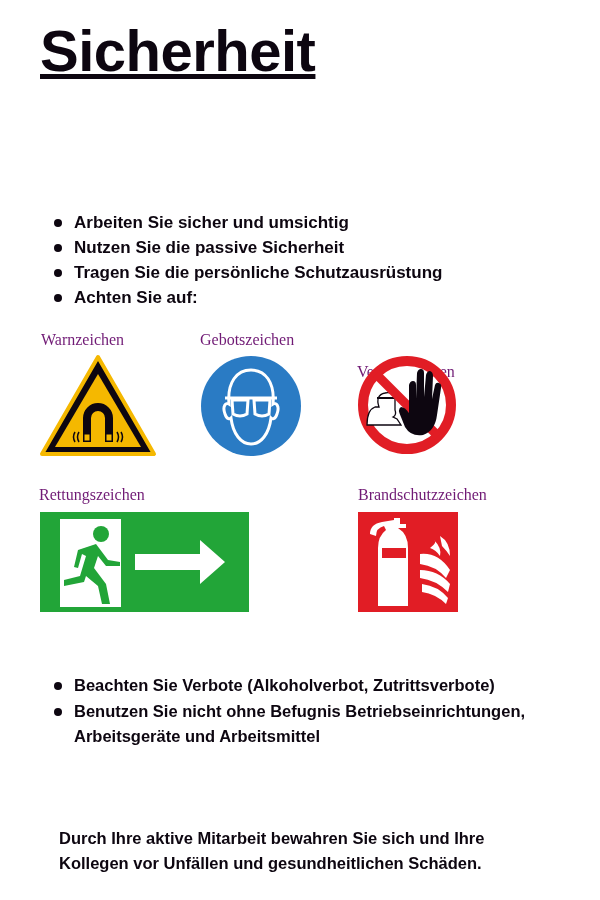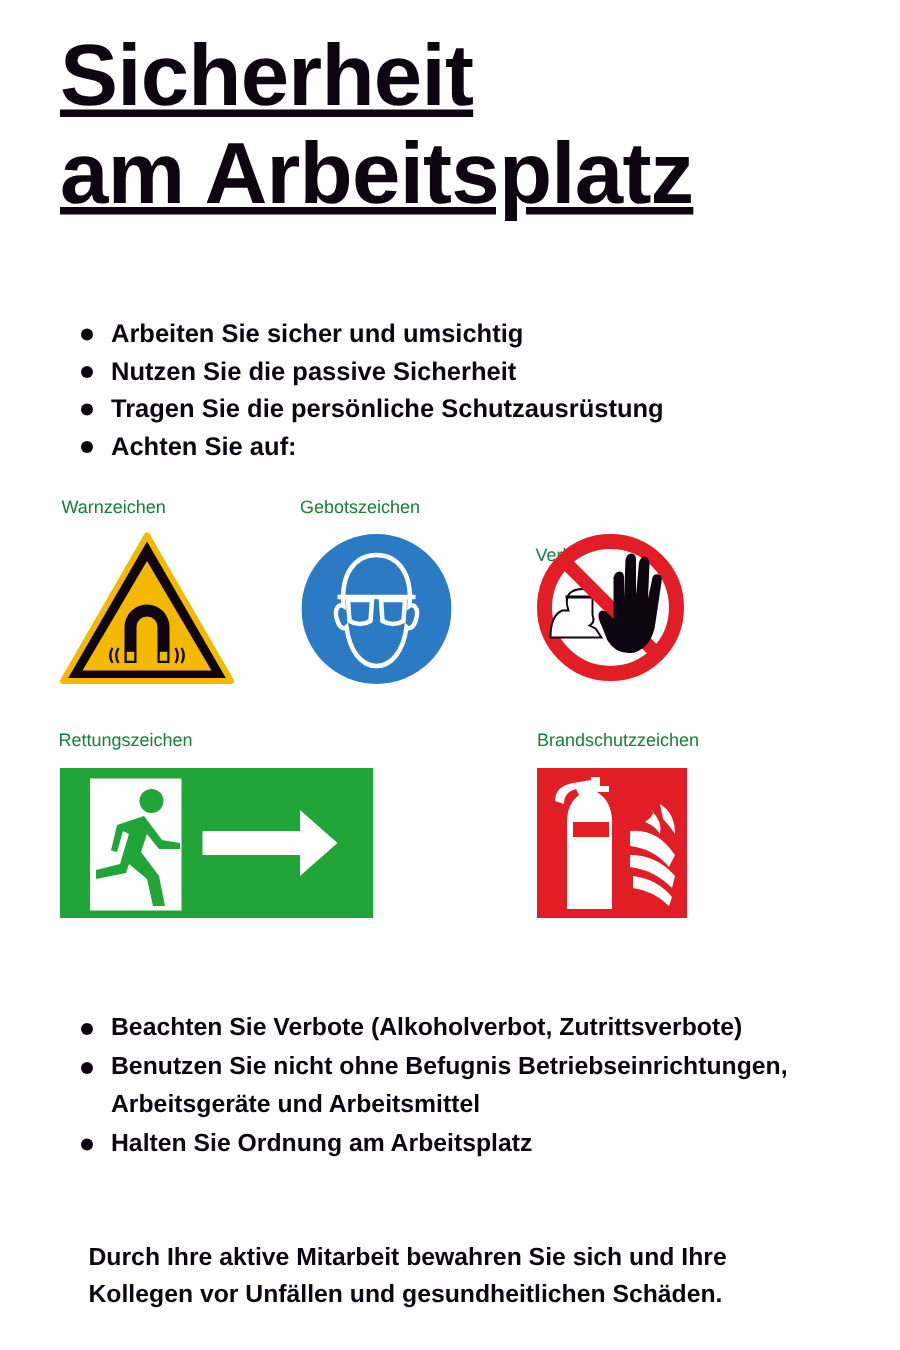--- a/index.html
+++ b/index.html
@@ -7,29 +7,28 @@
          font-family:"Liberation Sans", sans-serif; color:#0d0610; }
   .title { position:absolute; left:40px; top:18px; font-weight:bold; font-size:58px; line-height:65px;
            letter-spacing:-0.5px; margin:0;text-decoration:underline; }
   .blist { position:absolute; left:38px; margin:16px; padding:0; list-style:none; font-weight:bold; font-size:17px; }
   .blist li { position:relative; padding-left:20px; line-height:25px; }
   .blist li::before { content:""; position:absolute; left:0; top:9px; width:8px; height:8px; border-radius:50%; background:#0d0610; }
   #list1 { top:194px; }
   #list2 { top:657px; left:38px; font-size:16.5px; }
   #list2 li { line-height:25.5px; }
   .closing { position:absolute; left:59px; top:826px; font-weight:bold; font-size:16.5px; line-height:25px; margin:0; }
-  .sign-label { position:absolute; font-size:12px; color:#15803d; }
+  .sign-label { position:absolute; font-size:16px; color:#701a75;font-family:Liberation Serif, serif; }
   .sign { position:absolute; }
 </style>
 </head>
 <body>
 
 <h1 class="title">
   <span>Sicherheit</span><br>
-  <span>am Arbeitsplatz</span>
 </h1>
 
 <ul class="blist" id="list1">
   <li>Arbeiten Sie sicher und umsichtig</li>
   <li>Nutzen Sie die passive Sicherheit</li>
   <li>Tragen Sie die persönliche Schutzausrüstung</li>
   <li>Achten Sie auf:</li>
 </ul>
 
 <div class="sign-label" style="left:41px; top:331px;">Warnzeichen</div>
@@ -88,19 +87,18 @@
     <path d="M62 42 Q80 40 92 58 Q90 62 88 66 Q78 54 62 52 Z" fill="#fff"></path>
     <path d="M62 58 Q80 58 92 72 L90 80 Q78 68 62 66 Z" fill="#fff"></path>
     <path d="M64 72 Q80 74 90 86 L88 92 Q78 82 64 80 Z" fill="#fff"></path>
     <path d="M82 24 Q92 30 92 44 Q88 38 84 34 Z" fill="#fff"></path>
   </svg>
 </div>
 
 <ul class="blist" id="list2">
   <li>Beachten Sie Verbote (Alkoholverbot, Zutrittsverbote)</li>
   <li style="width:520px;">Benutzen Sie nicht ohne Befugnis Betriebseinrichtungen, Arbeitsgeräte und Arbeitsmittel</li>
-  <li>Halten Sie Ordnung am Arbeitsplatz</li>
 </ul>
 
 <p class="closing">
   <span>Durch Ihre aktive Mitarbeit bewahren Sie sich und Ihre</span><br>
   <span>Kollegen vor Unfällen und gesundheitlichen Schäden.</span>
 </p>
 
 </body></html>

